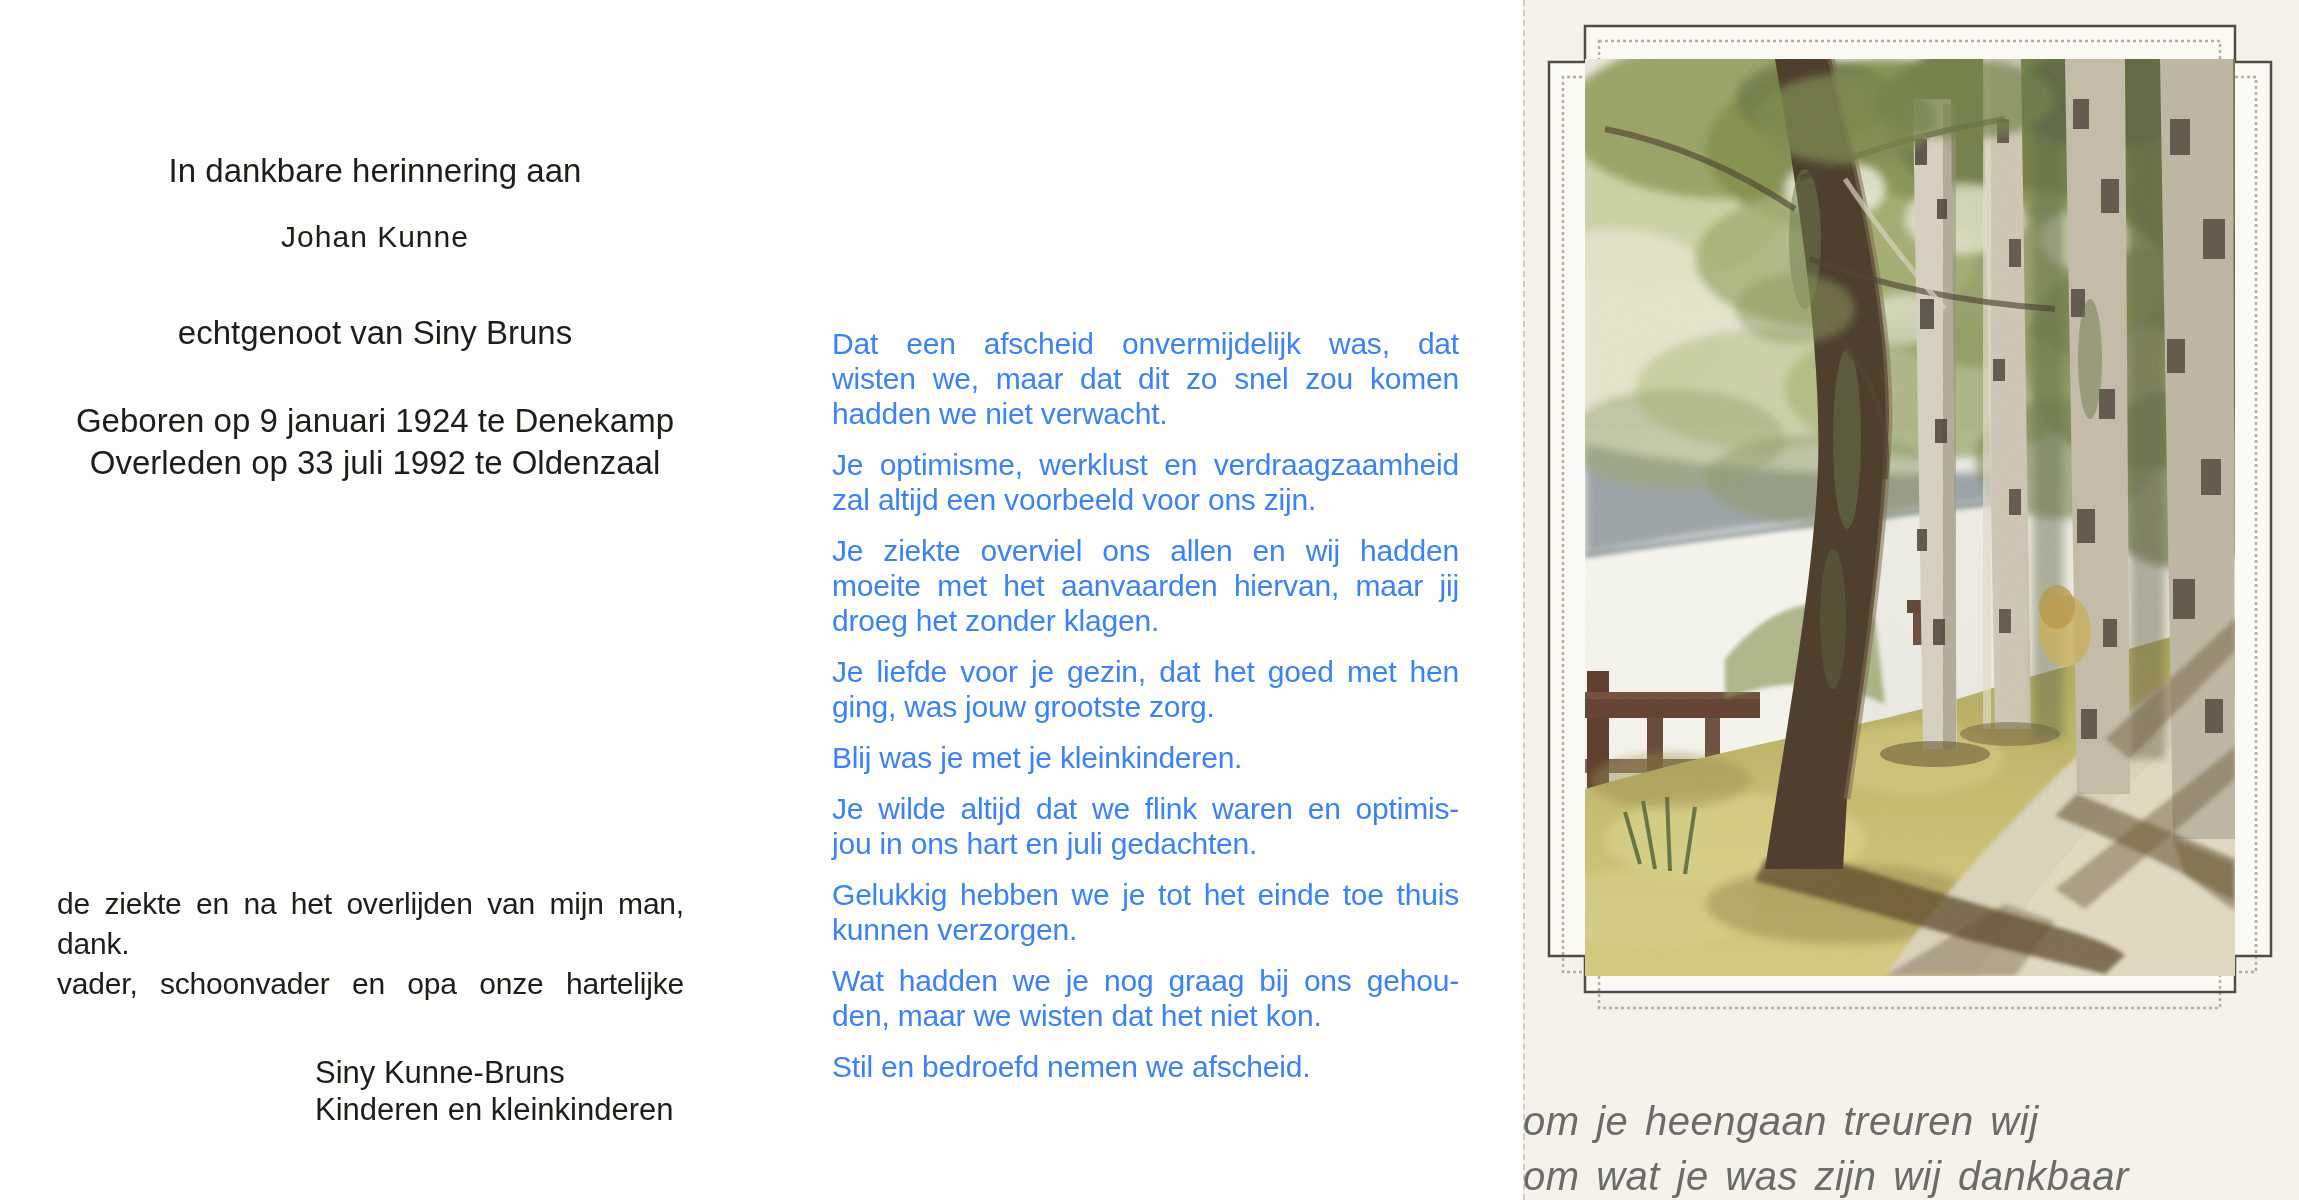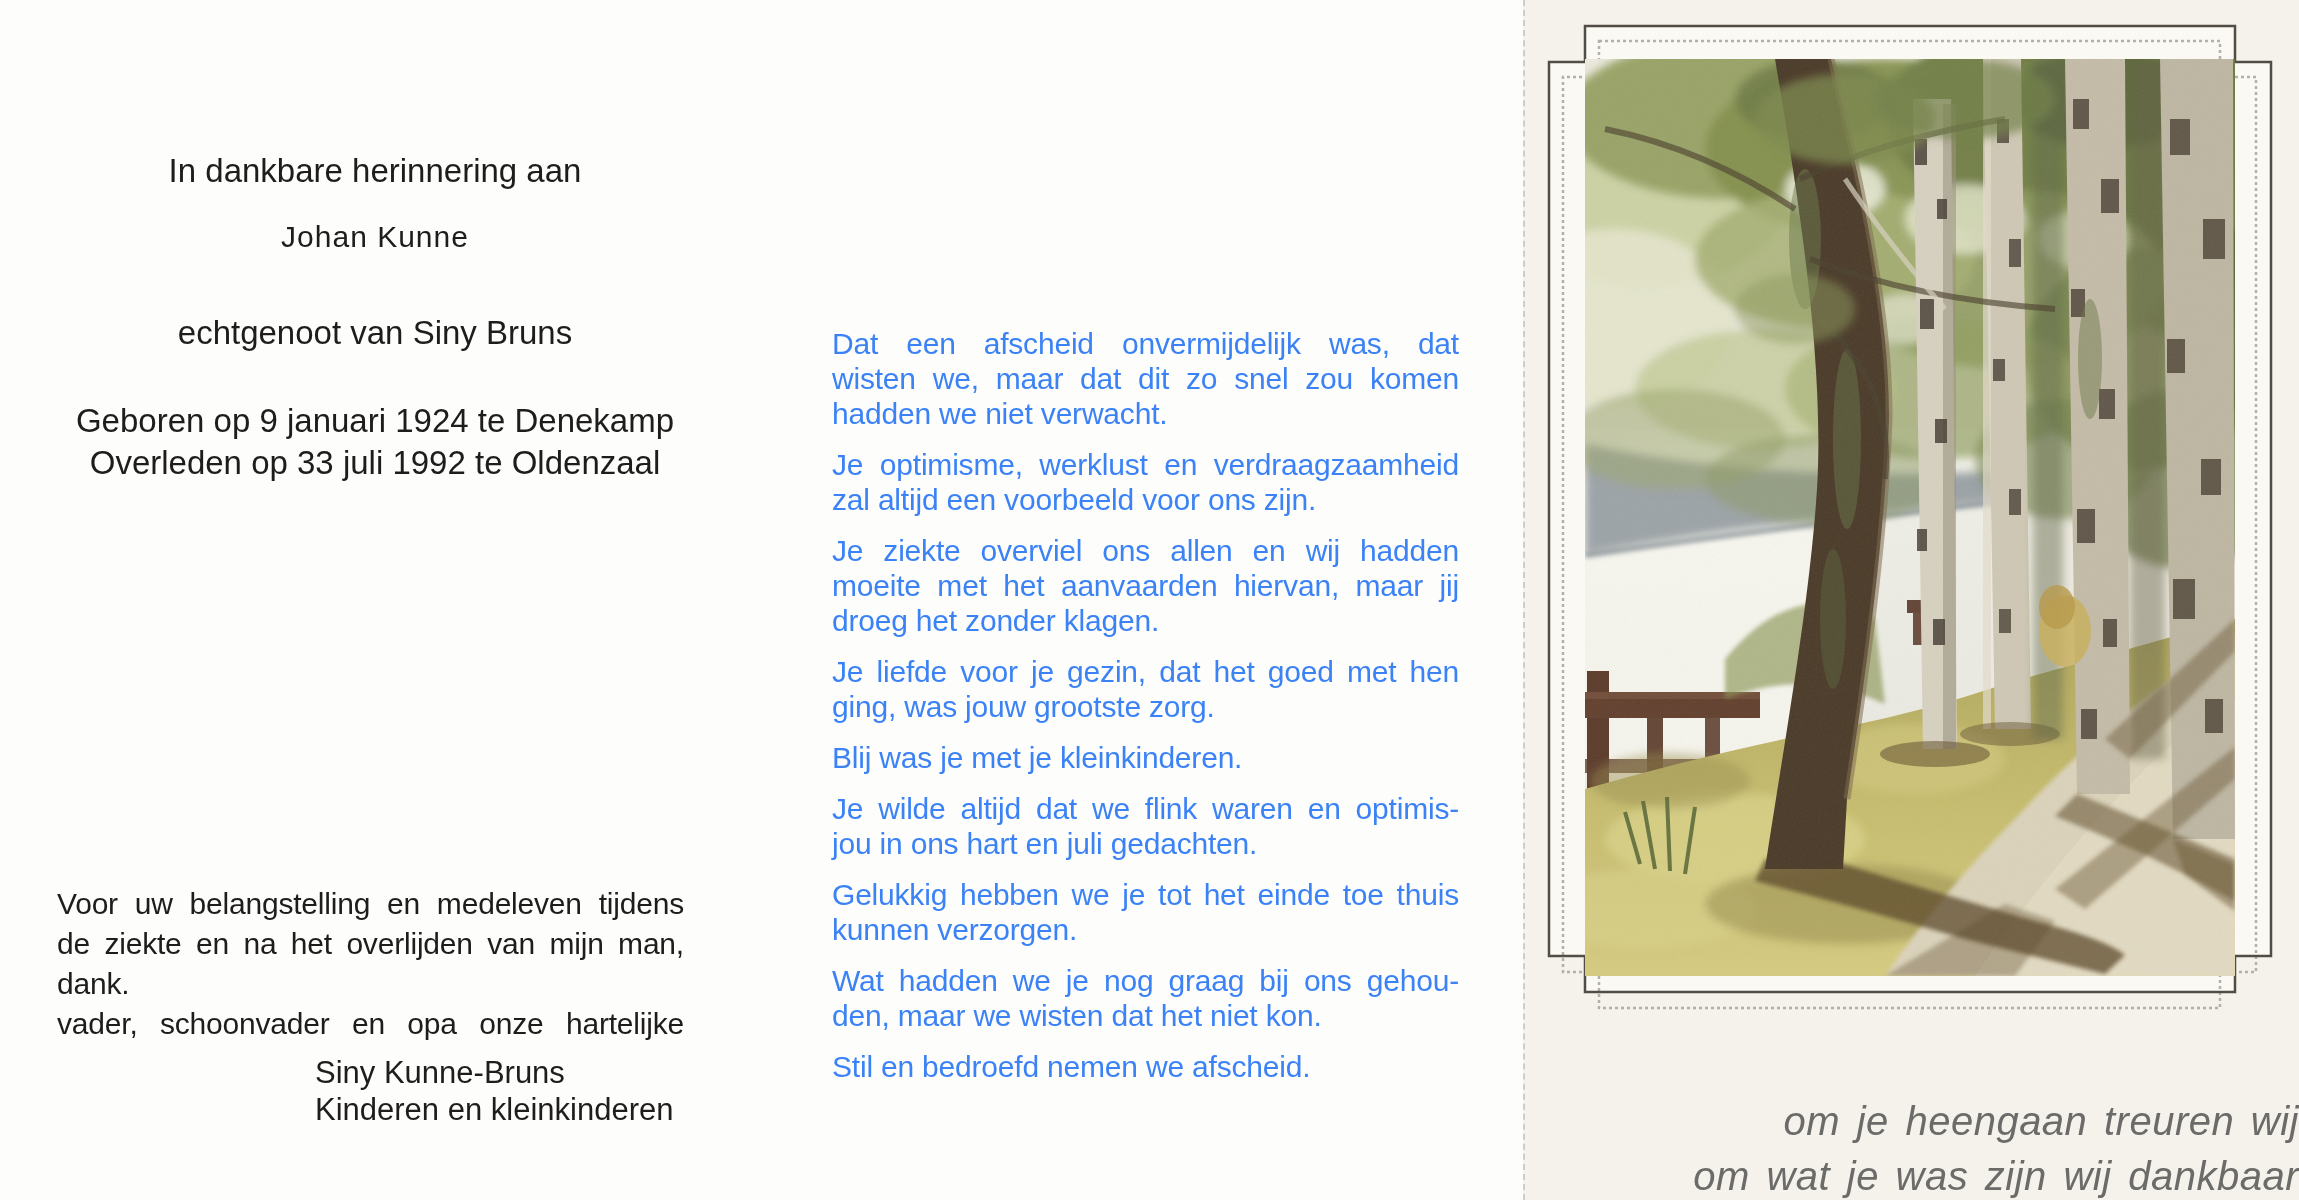--- a/index.html
+++ b/index.html
@@ -25,37 +25,36 @@
   .justify .tl-last{text-align-last:left;}
   
   .page-right{position:absolute;left:1523px;top:0;width:776px;height:1200px;background:#f4f2ea;}
   .fold{position:absolute;left:0px;top:0;height:1200px;width:0;border-left:2px dashed #c6c4bc;opacity:.8;}
   .frame{position:absolute;left:0;top:0;width:776px;height:1200px;}
   .photo{position:absolute;left:62px;top:59px;width:650px;height:917px;overflow:hidden;}
   .photo svg{display:block;width:100%;height:100%;}
   .caption{position:absolute;left:0;top:1094px;width:776px;
     font-size:40px;line-height:55px;font-style:italic;color:#6b6b69;
     letter-spacing:.5px;word-spacing:5px;}
-  .caption .tl{text-align:right;}
+  .caption .tl{text-align:left;}
 </style>
 </head>
 <body>
 
 <div class="scan">
 
   <section class="page-left">
     <div class="cline intro">In dankbare herinnering aan</div>
     <div class="cline name">Johan Kunne</div>
     <div class="cline spouse">echtgenoot van Siny Bruns</div>
     <div class="dates">
       <div>Geboren op 9 januari 1924 te Denekamp</div>
       <div>Overleden op 33 juli 1992 te Oldenzaal</div>
     </div>
     <div class="thanks justify">
-        <div class="tl">Voor uw belangstelling en medeleven tijdens</div>
         <div class="tl">de ziekte en na het overlijden van mijn man,</div>
         <div class="tl tl-last">dank.</div>
         <div class="tl">vader, schoonvader en opa onze hartelijke</div>
       </div>
     <div class="signature">
         <div class="tl">Siny Kunne-Bruns</div>
         <div class="tl tl-last">Kinderen en kleinkinderen</div>
       </div>
   </section>
 

